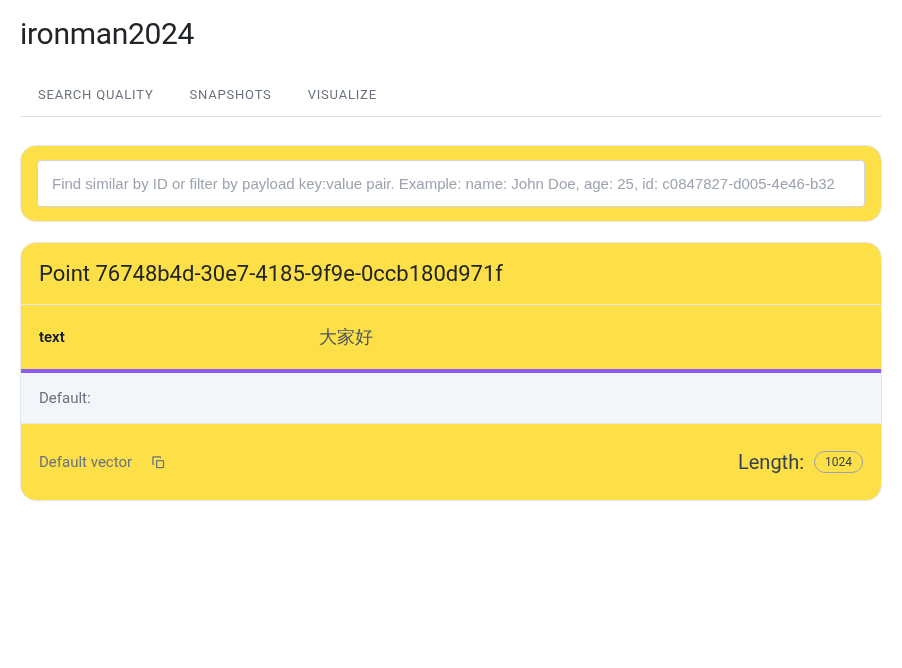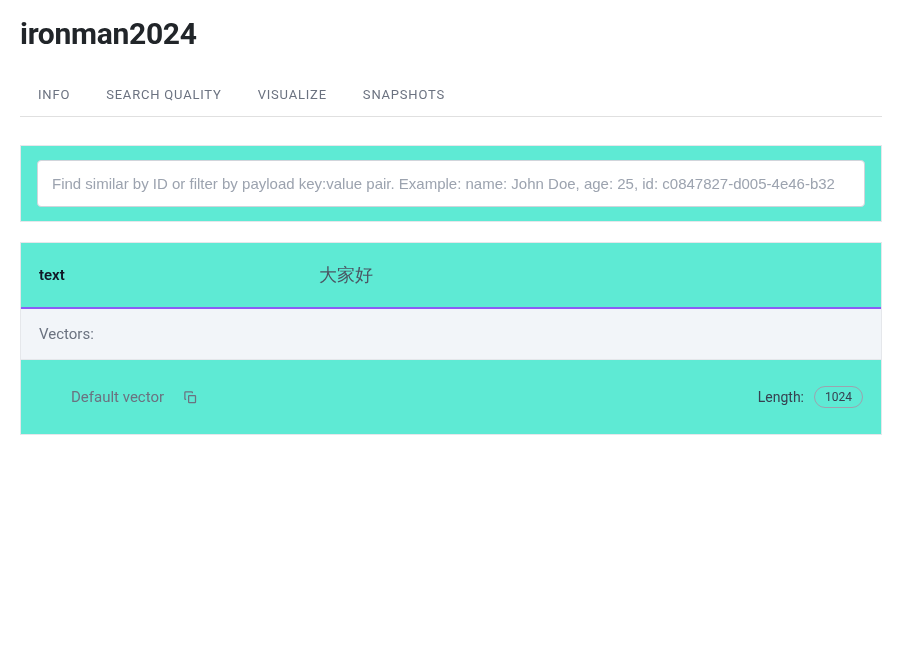--- a/index.html
+++ b/index.html
@@ -11,21 +11,21 @@
       font-family: -apple-system, BlinkMacSystemFont, "Segoe UI", Roboto, "Helvetica Neue", Arial, sans-serif;
       background: #ffffff;
       color: #212529;
       font-size: 14px;
     }
     .container {
       padding: 16px 20px;
     }
     .page-title {
       font-size: 30px;
-      font-weight: 700;
+      font-weight: 400;
       color: #212529;
       margin-bottom: 24px;
       letter-spacing: -0.3px;
     }
     .tabs {
       display: flex;
       border-bottom: 1px solid #e0e0e0;
       margin-bottom: 28px;
     }
     .tab {
@@ -37,23 +37,23 @@
       cursor: pointer;
       border-bottom: 2px solid transparent;
       text-transform: uppercase;
     }
     .tab.active {
       color: #1976d2;
       border-bottom-color: #1976d2;
     }
     .card {
       border: 1px solid #e5e7eb;
-      border-radius: 0;
+      border-radius: 16px;
       margin-bottom: 20px;
-      background: #5eead4;
+      background: #fde047;
     }
     .search-card {
       padding: 14px 16px;
     }
     .search-input {
       width: 100%;
       border: 1px solid #d1d5db;
       border-radius: 4px;
       padding: 14px 14px;
       font-size: 15px;
@@ -73,21 +73,21 @@
     .section-label {
       background: #f2f5f9;
       padding: 16px 18px;
       font-size: 15px;
       color: #6b7280;
       border-bottom: 1px solid #e5e7eb;
     }
     .payload-row {
       display: flex;
       padding: 20px 18px;
-      border-bottom: 2px solid #8b5cf6;
+      border-bottom: 4px solid #8b5cf6;
       align-items: center;
     }
     .payload-key {
       width: 280px;
       font-weight: 600;
       font-size: 15px;
       color: #111827;
     }
     .payload-value {
       font-size: 18px;
@@ -95,78 +95,77 @@
     }
     .vectors-row {
       display: flex;
       align-items: center;
       padding: 26px 18px;
     }
     .vector-name {
       font-size: 15px;
       color: #6b7280;
       margin-right: 18px;
-      margin-left: 32px;
     }
     .copy-icon {
       width: 16px;
       height: 16px;
       cursor: pointer;
       color: #6b7280;
       display: inline-flex;
       align-items: center;
       justify-content: center;
     }
     .copy-icon svg {
       width: 15px;
       height: 15px;
     }
     .vector-spacer {
       flex: 1;
     }
     .length-label {
-      font-size: 14px;
+      font-size: 20px;
       color: #374151;
       margin-right: 10px;
     }
     .badge {
       display: inline-block;
       border: 1px solid #9ca3af;
       border-radius: 999px;
       padding: 3px 10px;
       font-size: 12px;
       color: #374151;
     }
   </style>
 </head>
 <body>
 
 <div class="container">
   <h1 class="page-title">ironman2024</h1>
 
   <div class="tabs">
-    <div class="tab">INFO</div>
     <div class="tab">SEARCH QUALITY</div>
+    <div class="tab">SNAPSHOTS</div>
     <div class="tab">VISUALIZE</div>
-    <div class="tab">SNAPSHOTS</div>
   </div>
 
   <div class="card search-card">
     <input class="search-input" type="text" placeholder="Find similar by ID or filter by payload key:value pair. Example: name: John Doe, age: 25, id: c0847827-d005-4e46-b32" style="">
   </div>
 
   <div class="card">
+    <div class="point-header">Point 76748b4d-30e7-4185-9f9e-0ccb180d971f</div>
 
 
     <div class="payload-row">
       <div class="payload-key">text</div>
       <div class="payload-value">大家好</div>
     </div>
 
-    <div class="section-label">Vectors:</div>
+    <div class="section-label">Default:</div>
 
     <div class="vectors-row">
       <span class="vector-name">Default vector</span>
       <span class="copy-icon">
         <svg viewBox="0 0 24 24" fill="none" stroke="currentColor" stroke-width="2">
           <rect x="9" y="9" width="11" height="11" rx="1"></rect>
           <path d="M5 15H4a1 1 0 0 1-1-1V4a1 1 0 0 1 1-1h10a1 1 0 0 1 1 1v1"></path>
         </svg>
       </span>
       <span class="vector-spacer"></span>

